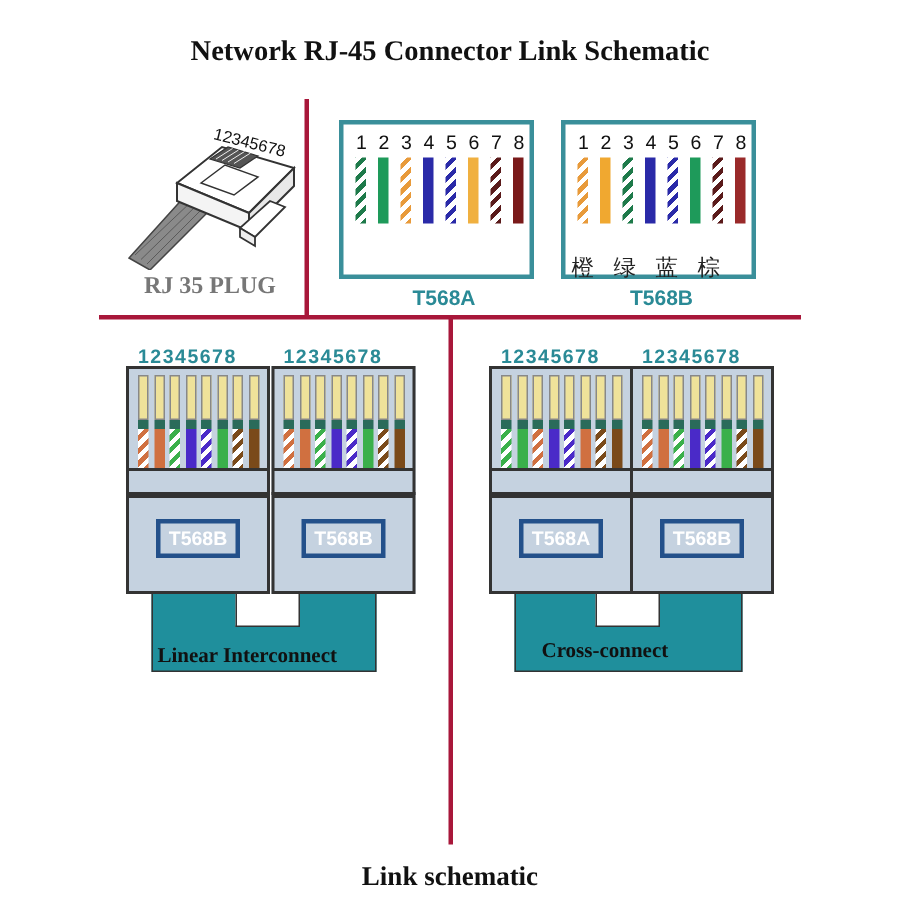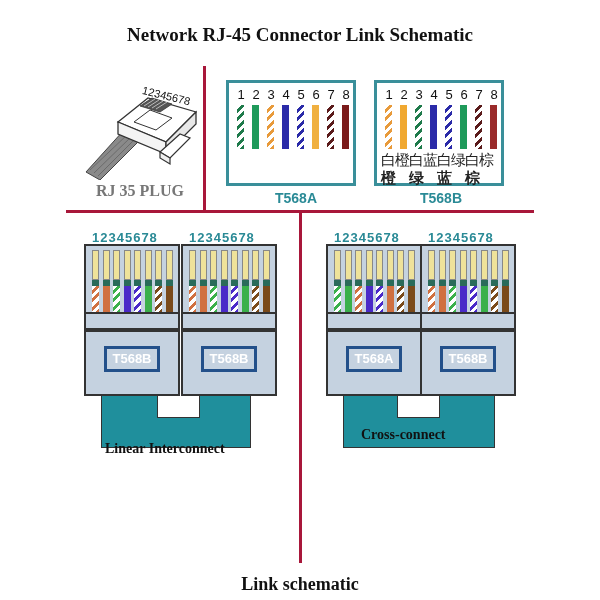--- a/index.html
+++ b/index.html
@@ -150,22 +150,21 @@
       <div class="pin-num" style="left: 51px;">4</div>
       <div class="wire" style="left: 53px; background: rgb(42, 42, 168);"></div>
       <div class="pin-num" style="left: 66px;">5</div>
       <div class="wire" style="left: 68px; background: repeating-linear-gradient(135deg, rgb(255, 255, 255) 0px, rgb(255, 255, 255) 3px, rgb(42, 42, 168) 3px, rgb(42, 42, 168) 6px);"></div>
       <div class="pin-num" style="left: 81px;">6</div>
       <div class="wire" style="left: 83px; background: rgb(30, 154, 90);"></div>
       <div class="pin-num" style="left: 96px;">7</div>
       <div class="wire" style="left: 98px; background: repeating-linear-gradient(135deg, rgb(255, 255, 255) 0px, rgb(255, 255, 255) 3px, rgb(90, 26, 26) 3px, rgb(90, 26, 26) 6px);"></div>
       <div class="pin-num" style="left: 111px;">8</div>
       <div class="wire" style="left: 113px; background: rgb(154, 42, 42);"></div>
-      <div class="cn-row" style="top: 68px;">白橙白蓝白绿白棕</div>
-      <div class="cn-row" style="top: 86px; font-weight: bold;">橙　绿　蓝　棕</div>
+      <div class="cn-row" style="top: 86px;">橙　绿　蓝　棕</div>
     </div>
   </div>
 <div class="std-caption" style="left:236px; top:190px;">T568A</div>
 <div class="std-caption" style="left:381px; top:190px;">T568B</div>
 
 <div id="links-container">
     <div class="cable" style="left: 101px; top: 388px; width: 150px; height: 60px;"></div>
     <div class="cable-notch" style="left: 157px; top: 388px; width: 43px; height: 30px;"></div>
     <div class="conn-nums" style="left: 92px; top: 230px;">12345678</div>
     <div class="connector" style="left: 84px; top: 244px; height: 152px;">
@@ -296,16 +295,16 @@
         <div class="pin-band" style="left: 79.5px;"></div>
         <div class="cwire" style="left: 79.5px; background: rgb(122, 74, 26);"></div>
       </div>
       <div class="conn-mid"></div>
       <div class="conn-body">
         <div class="conn-tag">T568B</div>
       </div>
     </div>
   </div>
 
-<div class="cable-label" style="left:105px; top:430px;margin-top:11px;">Linear Interconnect</div>
+<div class="cable-label" style="left:105px; top:430px;">Linear Interconnect</div>
 <div class="cable-label" style="left:361px; top:427px;">Cross-connect</div>
 
 <div class="abs footer">Link schematic</div>
 
 </body></html>

